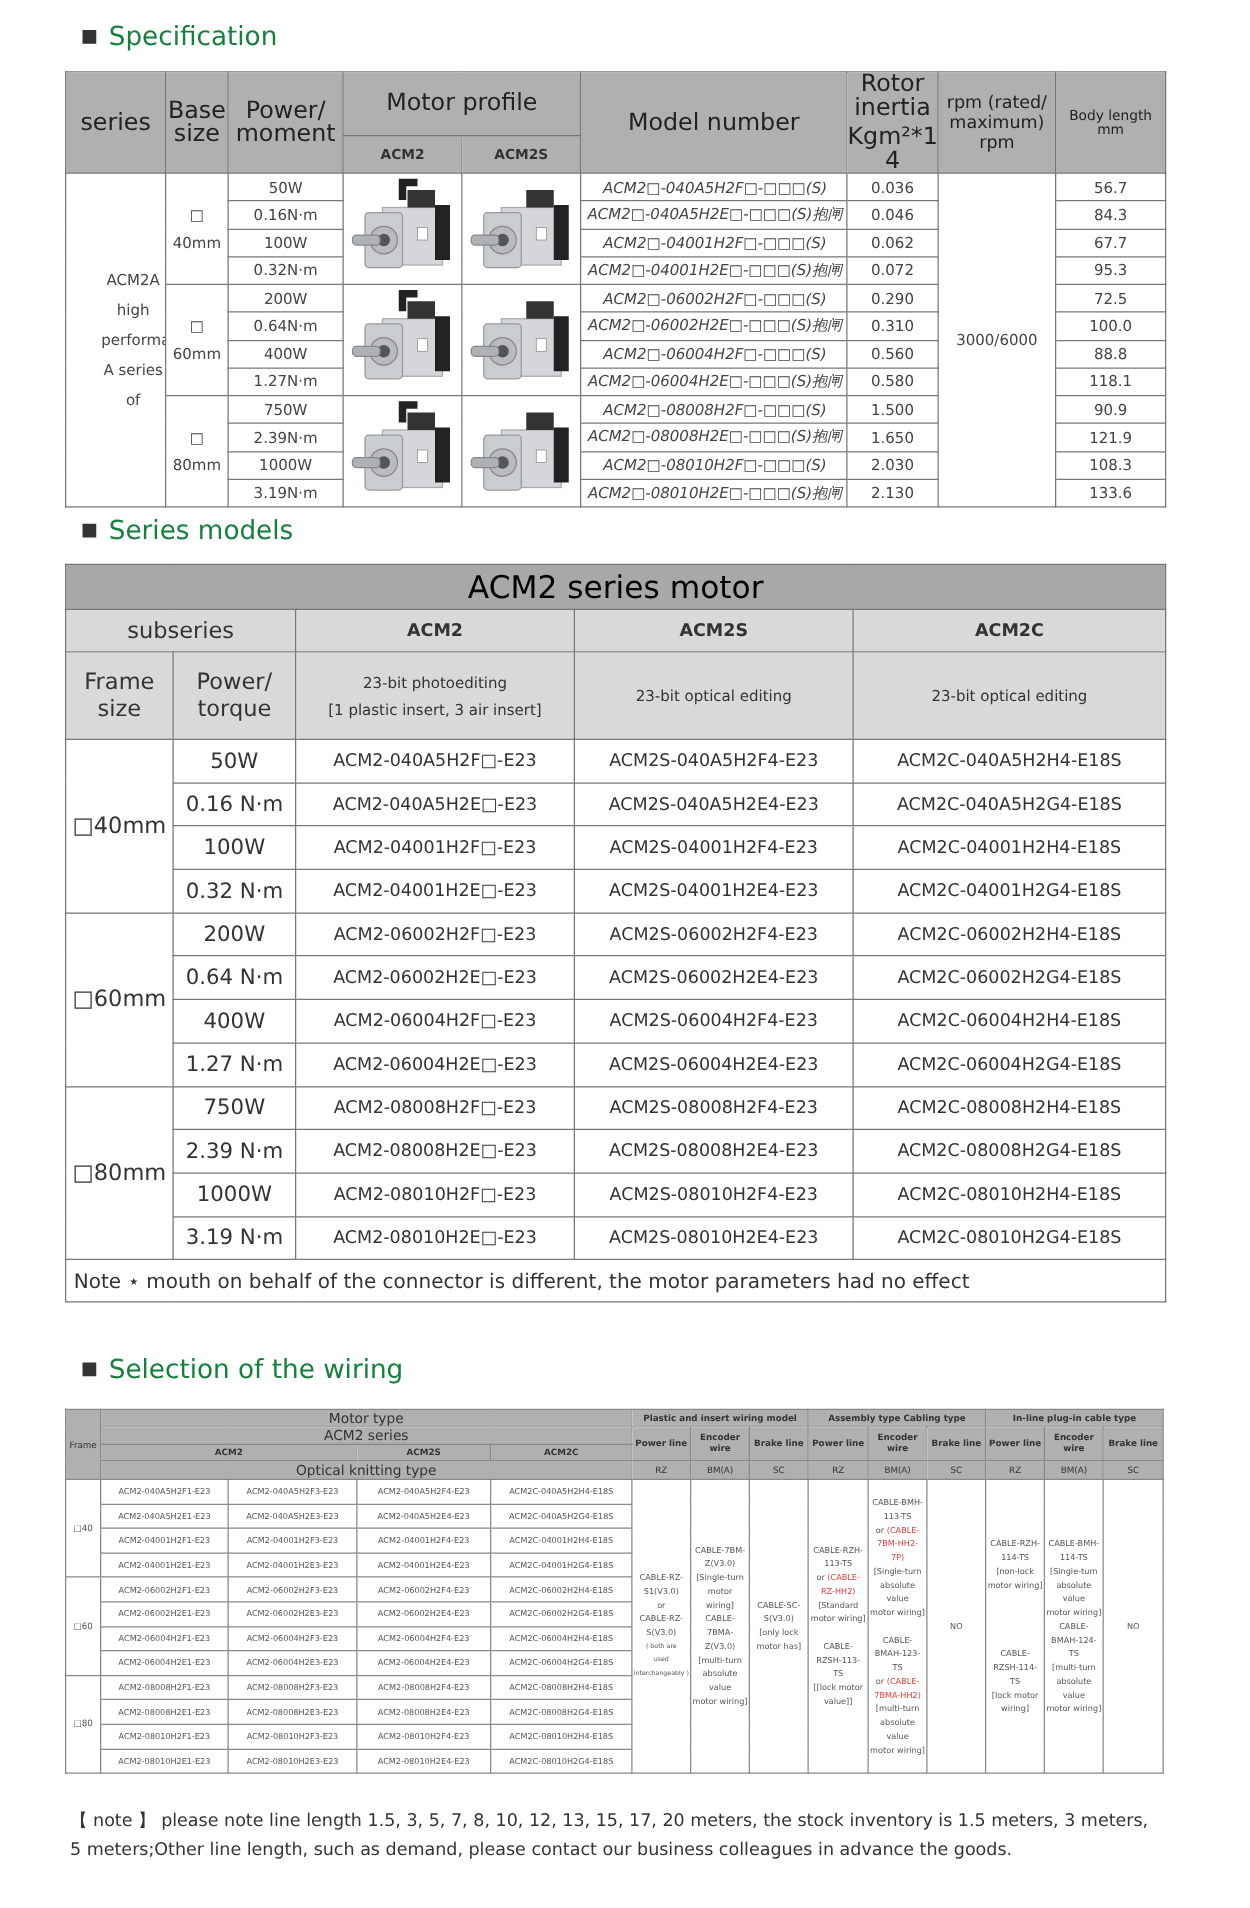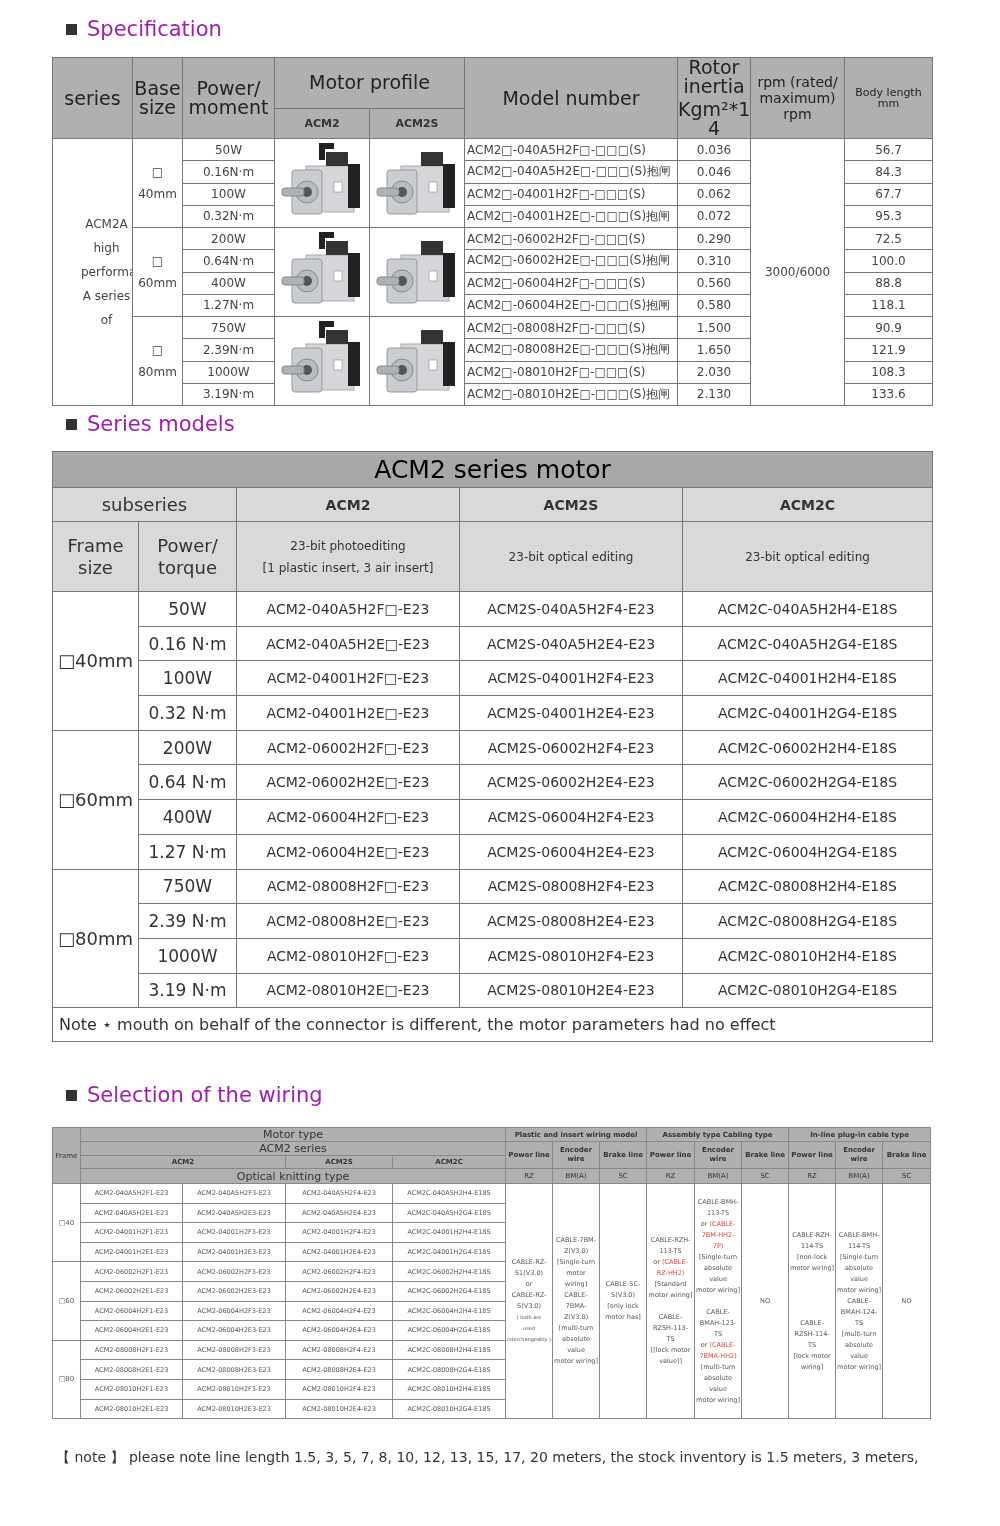--- a/index.html
+++ b/index.html
@@ -1,29 +1,29 @@
 <!DOCTYPE html>
 <html><head>
 <meta charset="utf-8">
 <style>
   * { box-sizing: border-box; margin: 0; padding: 0; }
   body { width: 1000px; height: 1526px; background: #fff; font-family: "DejaVu Sans", sans-serif; color: #333; position: relative; overflow: hidden; }
-  .section-title { position: absolute; left: 66px; font-size: 21px; color: #a21caf; display: flex; align-items: center; gap: 10px; }
+  .section-title { position: absolute; left: 66px; font-size: 21px; color: #15803d; display: flex; align-items: center; gap: 10px; }
   .section-title .sq { width: 11px; height: 11px; background: #333; display: inline-block; }
   table { border-collapse: collapse; position: absolute; table-layout: fixed; }
   td, th { border: 1px solid #777; text-align: center; vertical-align: middle; font-weight: normal; overflow: hidden; }
   .hdr { background: #b0b0b0; color: #222; }
 
   
   #spec { left: 52px; top: 57px; width: 880px; font-size: 12px; }
   #spec .h1 td { height: 30px; font-size: 19px; line-height: 19px; }
   #spec .h2 td { height: 18px; }
   #spec .sub { font-size: 11px; font-weight: bold; background: #b0b0b0; }
   #spec .body td { height: 22px; font-size: 12px; color: #444; }
-  #spec .model { text-align: left; padding-left: 2px; white-space: nowrap; font-size: 12px; }
+  #spec .model { text-align: center; padding-left: 2px; white-space: nowrap; font-size: 12px; font-style: italic; }
   #spec .series { color: #2aa4d8; font-size: 12px; line-height: 24px; padding-left: 28px; }
   #spec .small { font-size: 11px; line-height: 12px; }
   .motor-img { display: flex; align-items: center; justify-content: center; height: 88px; }
 
   
   #series { left: 52px; top: 451px; width: 880px; }
   #series .title td { background: #a8a8a8; color: #000000; font-size: 25px; height: 36px; }
   #series .subrow td { background: #d9d9d9; height: 34px; font-size: 18px; }
   #series .subrow .b { font-weight: bold; font-size: 14px; }
   #series .enc td { background: #d9d9d9; height: 70px; font-size: 12px; line-height: 22px; }
@@ -603,13 +603,14 @@
         <td>ACM2-08010H2E1-E23</td>
         <td>ACM2-08010H2E3-E23</td>
         <td>ACM2-08010H2E4-E23</td>
         <td>ACM2C-08010H2G4-E18S</td>
       </tr>
     </tbody>
 </table>
 
 <div class="note-text">
   <span>【 note 】</span><span> please note line length 1.5, 3, 5, 7, 8, 10, 12, 13, 15, 17, 20 meters, the stock inventory is 1.5 meters, 3 meters,</span><br>
+  <span>5 meters;Other line length, such as demand, please contact our business colleagues in advance the goods.</span>
 </div>
 
 </body></html>

